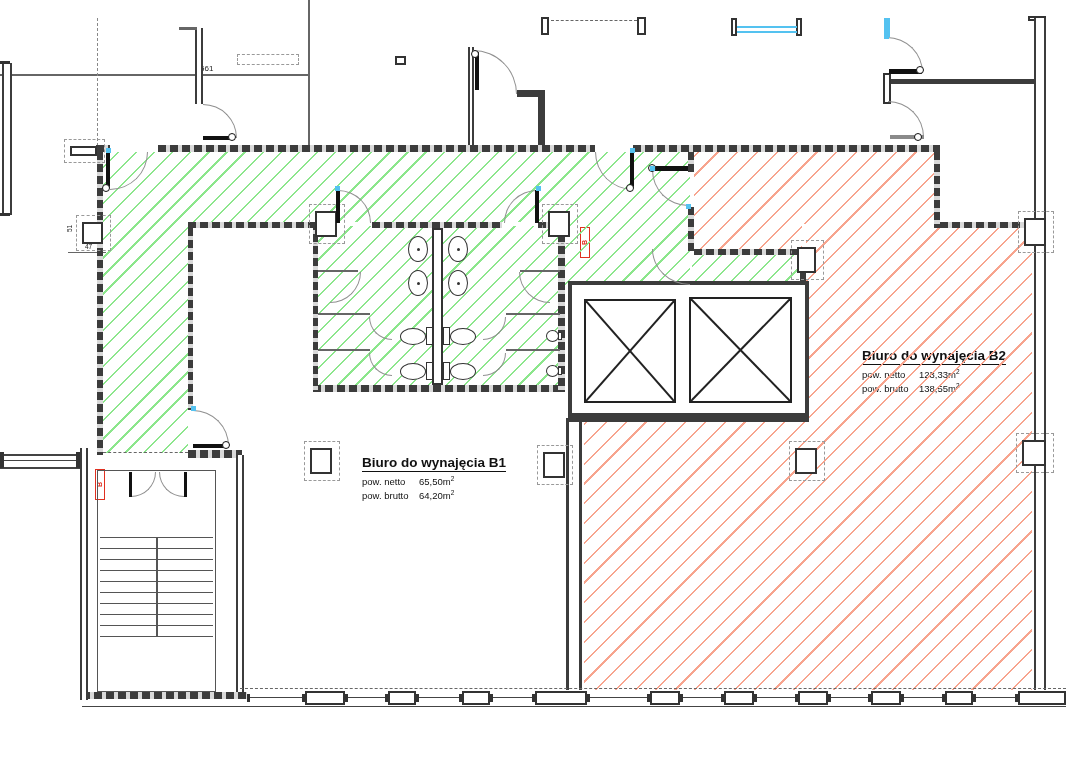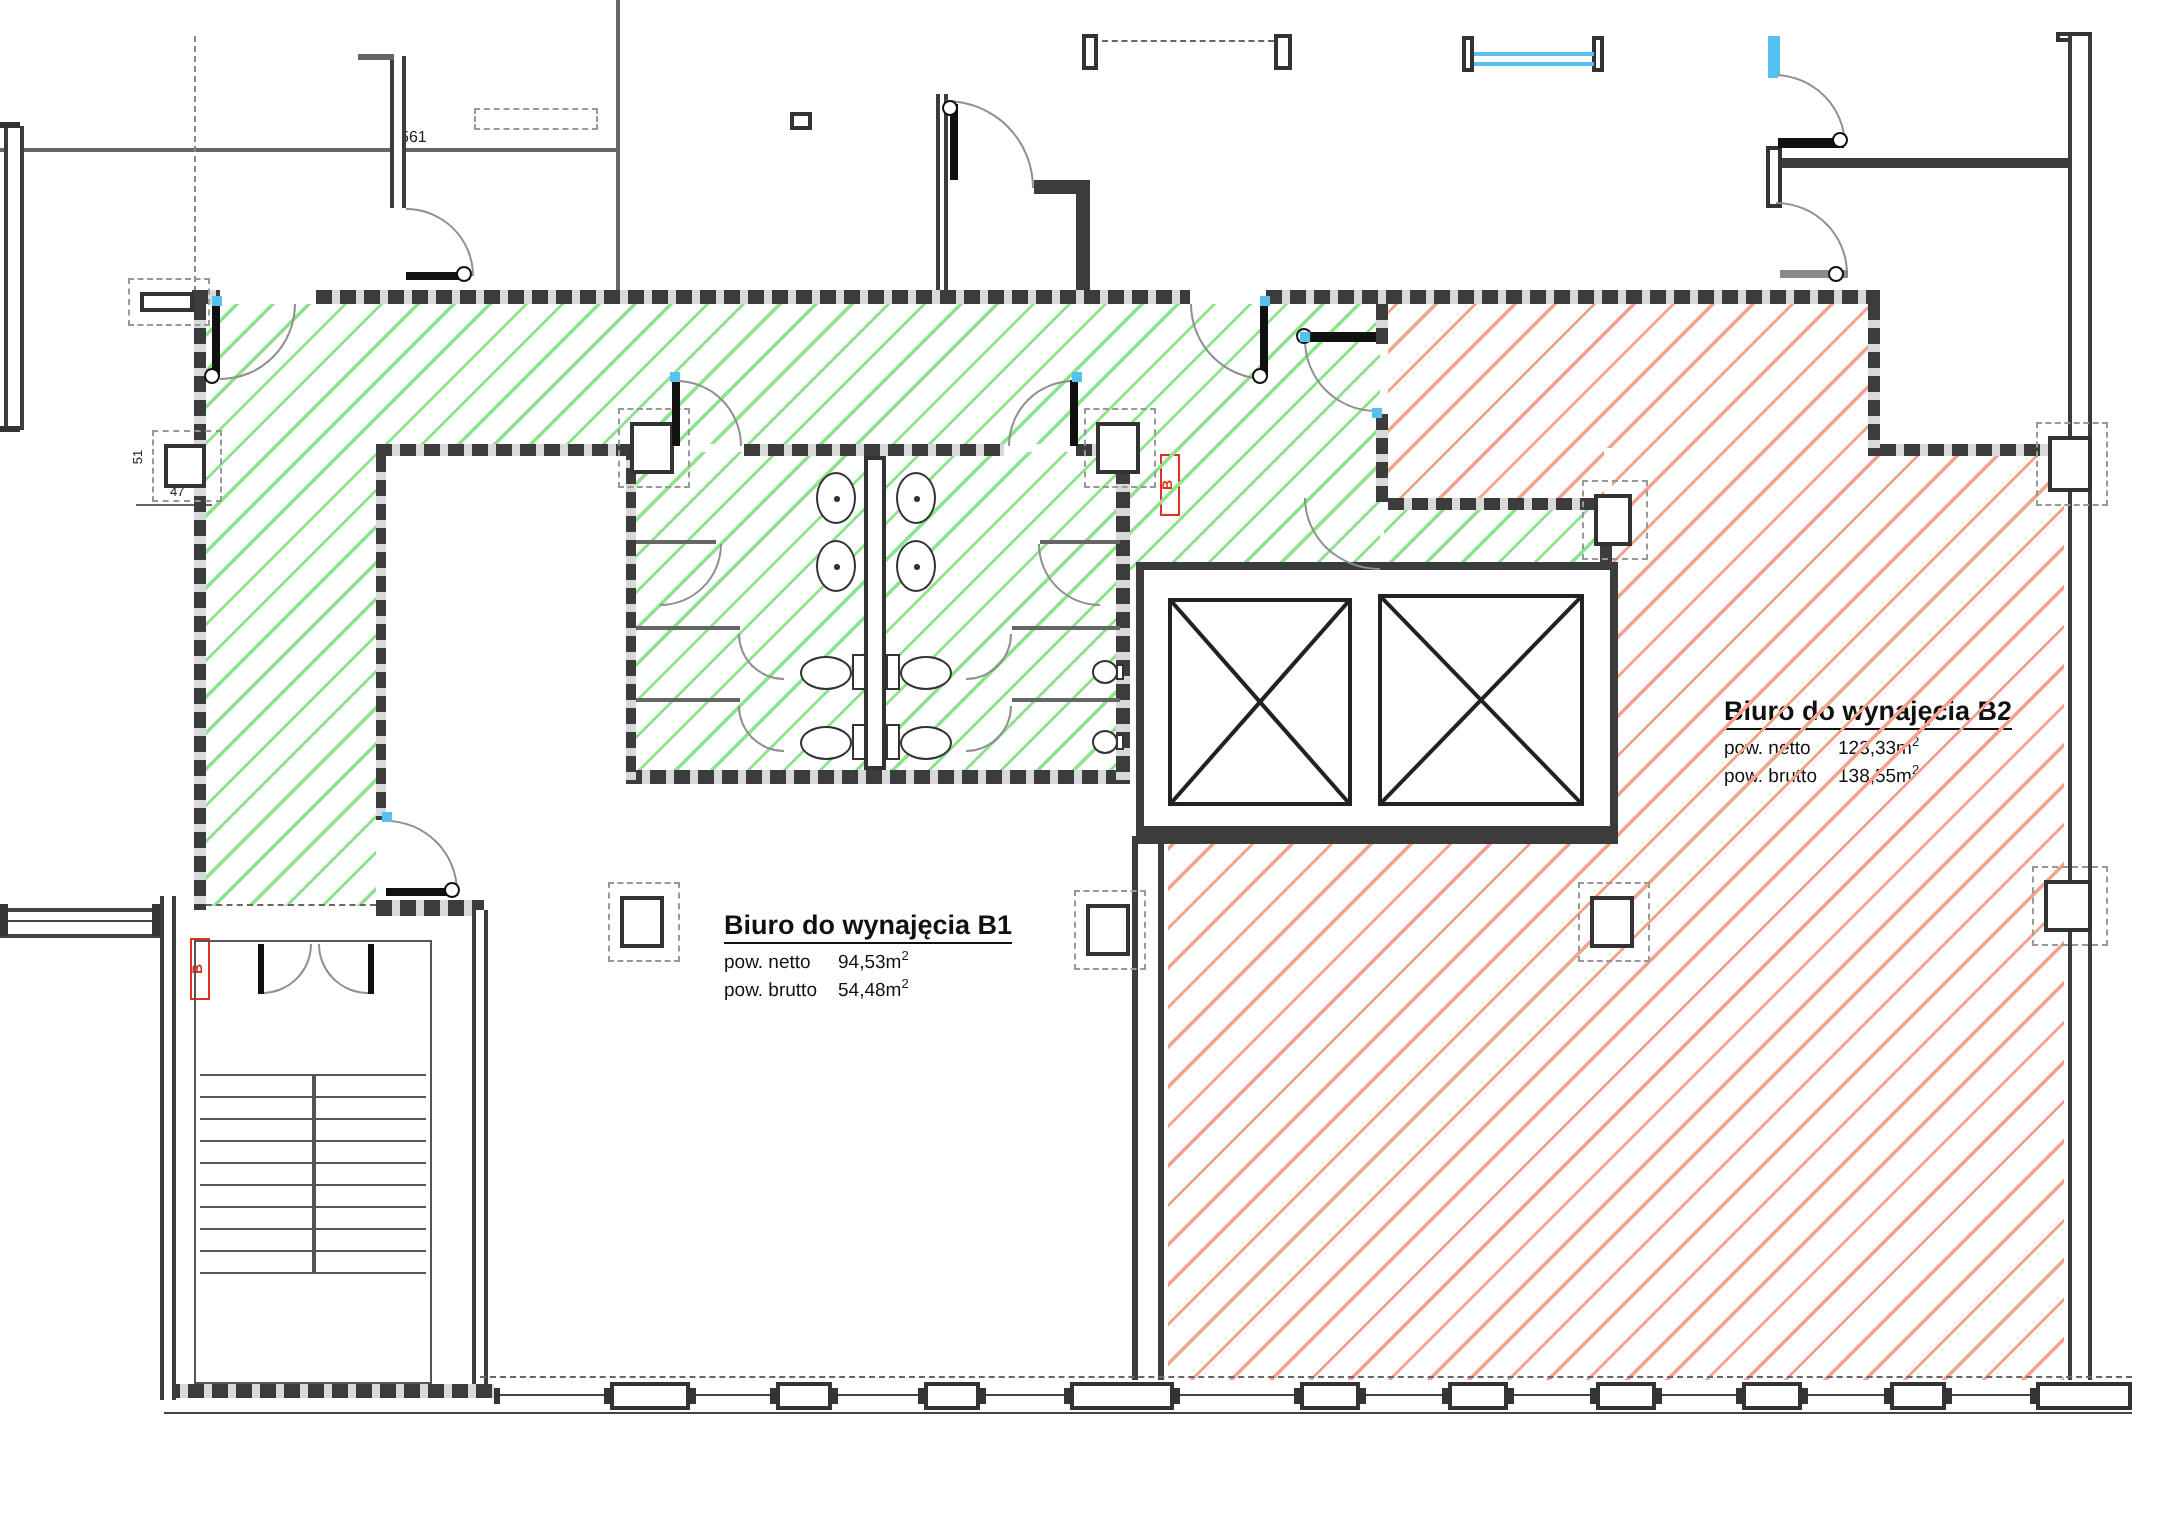--- a/index.html
+++ b/index.html
@@ -49,24 +49,24 @@
   .dimSm{position:absolute;font-size:6.5px;color:#222;}
 </style>
 </head>
 <body>
 
 <div id="plan">
 
   <div class="unit-label" style="left:362px;top:455px">
     <div class="u-title">Biuro do wynajęcia B1</div>
     <div class="u-row">
-      <span class="lab">pow. netto</span><span>94,53m</span><span class="sup">2</span>
+      <span class="lab">pow. netto</span><span>65,50m</span><span class="sup">2</span>
     </div>
     <div class="u-row">
-      <span class="lab">pow. brutto</span><span>54,48m</span><span class="sup">2</span>
+      <span class="lab">pow. brutto</span><span>64,20m</span><span class="sup">2</span>
     </div>
   </div>
 
   <div class="unit-label" style="left:862px;top:348px">
     <div class="u-title">Biuro do wynajęcia B2</div>
     <div class="u-row">
       <span class="lab">pow. netto</span><span>123,33m</span><span class="sup">2</span>
     </div>
     <div class="u-row">
       <span class="lab">pow. brutto</span><span>138,55m</span><span class="sup">2</span>

